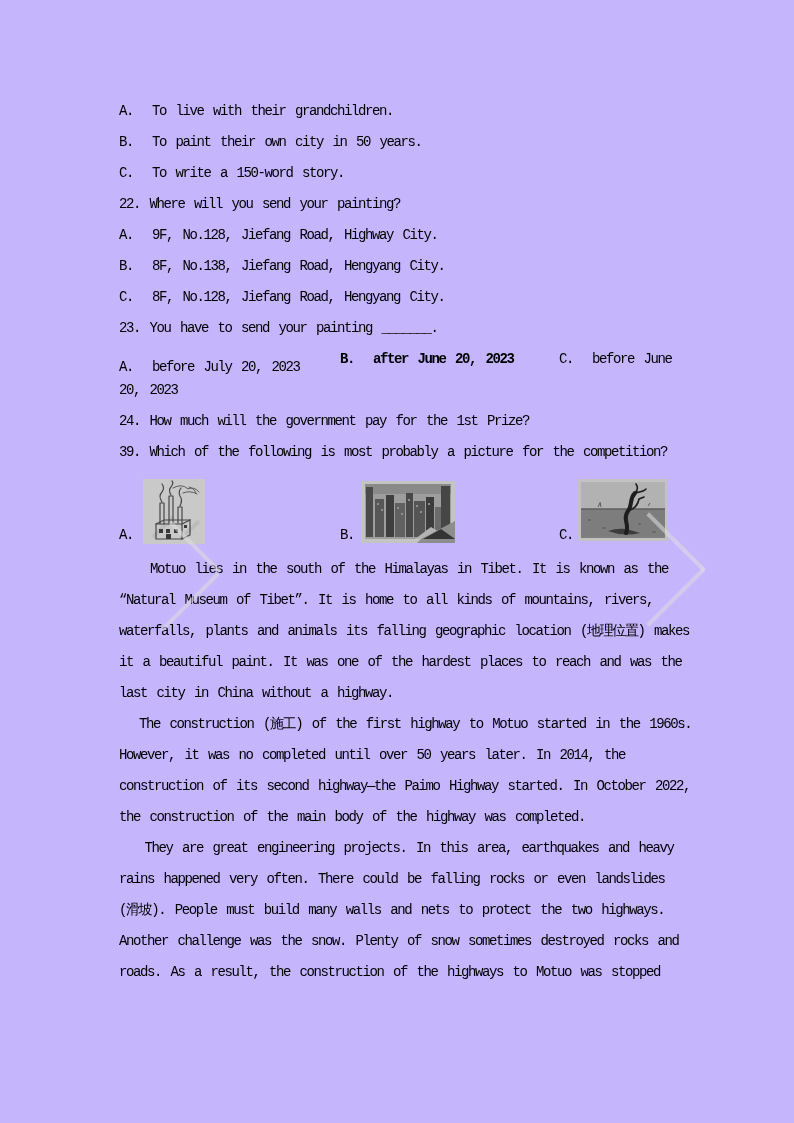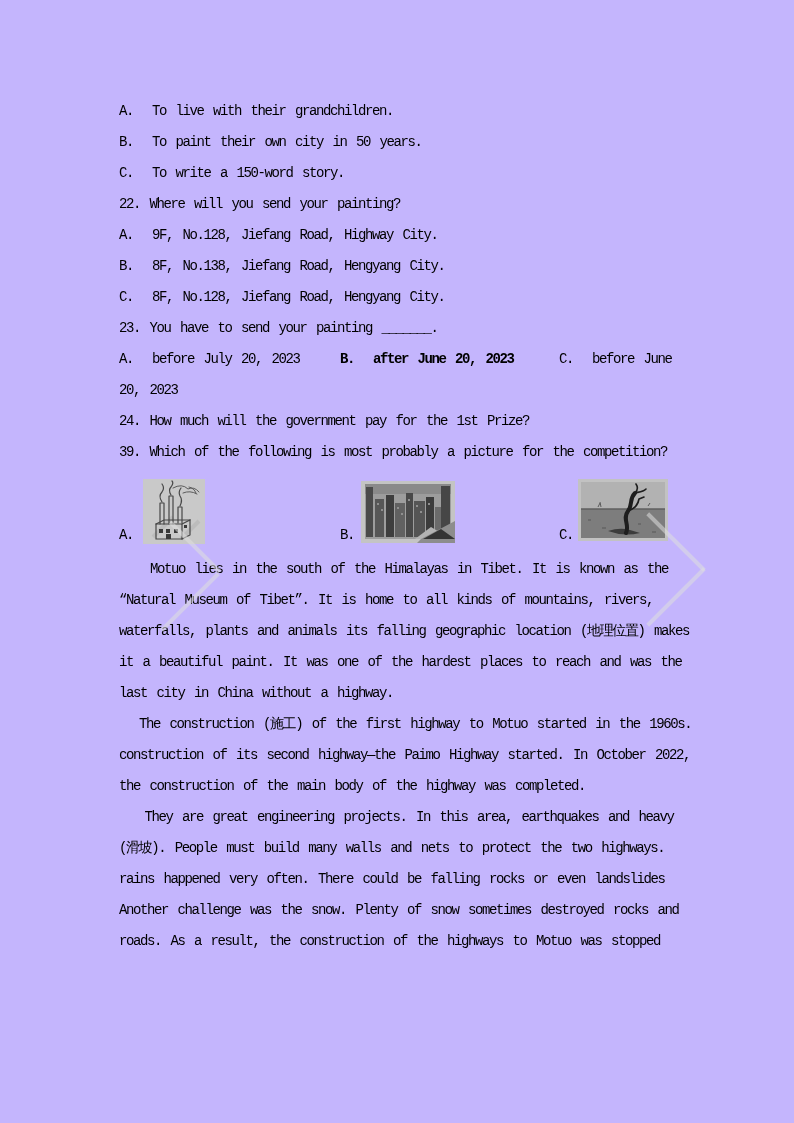--- a/index.html
+++ b/index.html
@@ -11,21 +11,21 @@
     font-family:"Liberation Mono","DejaVu Sans Mono",monospace;
     font-size:14px;
     letter-spacing:-1.4px;
     word-spacing:2.5px;
     color:#000;
   }
   .content{position:absolute;left:119px;top:96px;width:560px;}
   .line{height:31px;line-height:31px;white-space:pre;}
   .cols{position:relative;height:31px;}
   .cols .col{position:absolute;top:0;height:31px;line-height:31px;white-space:pre;}
-  .c0{left:0;}
+  .c0{left:0;margin-top:8px;}
   .c1{left:221px;font-weight:bold;}
   .c2{left:440px;}
   .indent{text-indent:20px;text-align:center;}
   i{font-style:italic;}
 
   
   .figrow{position:relative;height:86px;}
   .figlabel{position:absolute;top:52px;height:31px;line-height:31px;white-space:pre;}
   .fl0{left:0;}
   .fl1{left:221px;}
@@ -151,26 +151,27 @@
       </div>
     </div>
 
     <div class="line indent">Motuo lies in the south of the Himalayas in Tibet. It is known as the</div>
     <div class="line">“Natural Museum of Tibet”. It is home to all kinds of mountains, rivers,</div>
     <div class="line">waterfalls, plants and animals its falling geographic location (地理位置) makes</div>
     <div class="line">it a beautiful paint. It was one of the hardest places to reach and was the</div>
     <div class="line">last city in China without a highway.</div>
 
     <div class="line indent">The construction (施工) of the first highway to Motuo started in the 1960s.</div>
+    <div class="line">However, it was no completed until over 50 years later. In 2014, the</div>
     <div class="line">construction of its second highway—the Paimo Highway started. In October 2022,</div>
     <div class="line">the construction of the main body of the highway was completed.</div>
 
     <div class="line indent">They are great engineering projects. In this area, earthquakes and heavy</div>
+    <div class="line">rains happened very often. There could be falling rocks or even landslides</div>
     <div class="line">(滑坡). People must build many walls and nets to protect the two highways.</div>
-    <div class="line">rains happened very often. There could be falling rocks or even landslides</div>
     <div class="line">Another challenge was the snow. Plenty of snow sometimes destroyed rocks and</div>
     <div class="line">roads. As a result, the construction of the highways to Motuo was stopped</div>
 
   </div>
 
   <div class="wm" style="left:150px;top:600px;width:80px;transform:rotate(-45deg);"></div>
   <div class="wm" style="left:160px;top:545px;width:70px;transform:rotate(45deg);"></div>
   <div class="wm" style="left:636px;top:540px;width:80px;transform:rotate(45deg);"></div>
   <div class="wm" style="left:636px;top:595px;width:80px;transform:rotate(-45deg);"></div>
 

